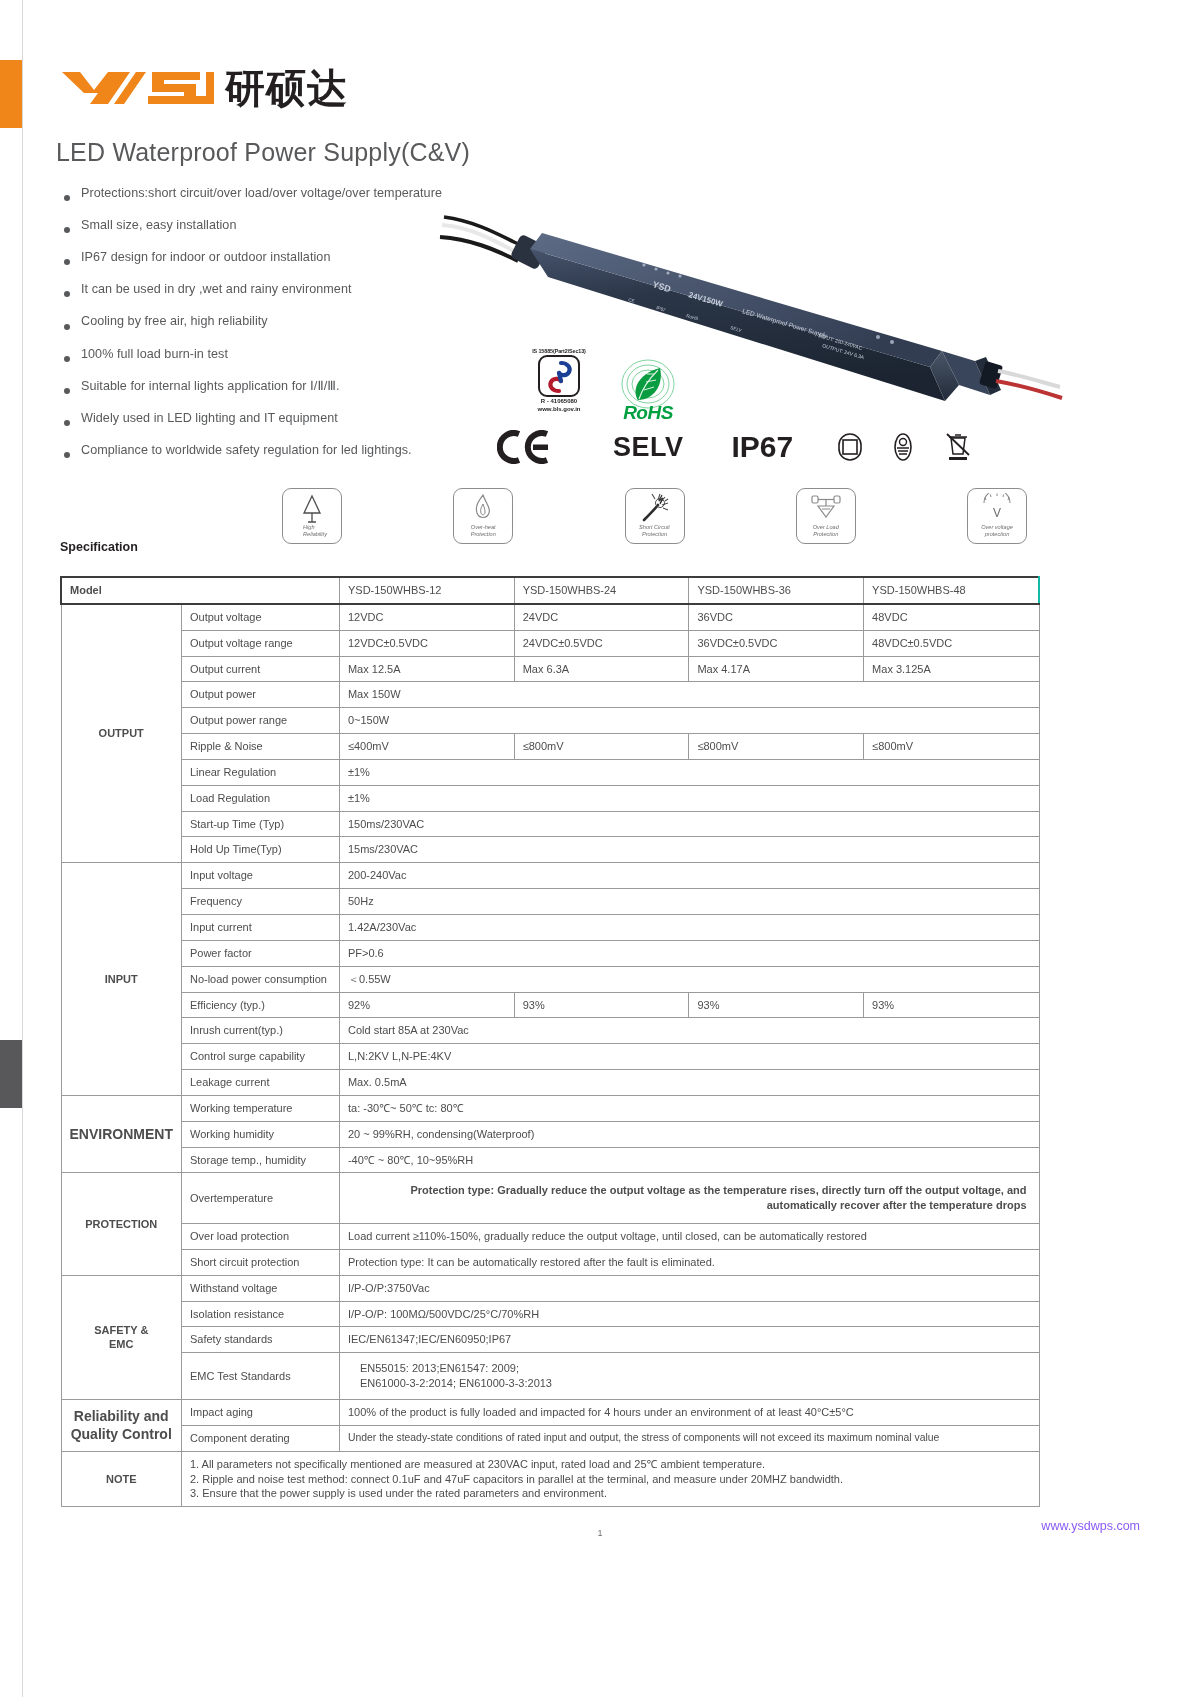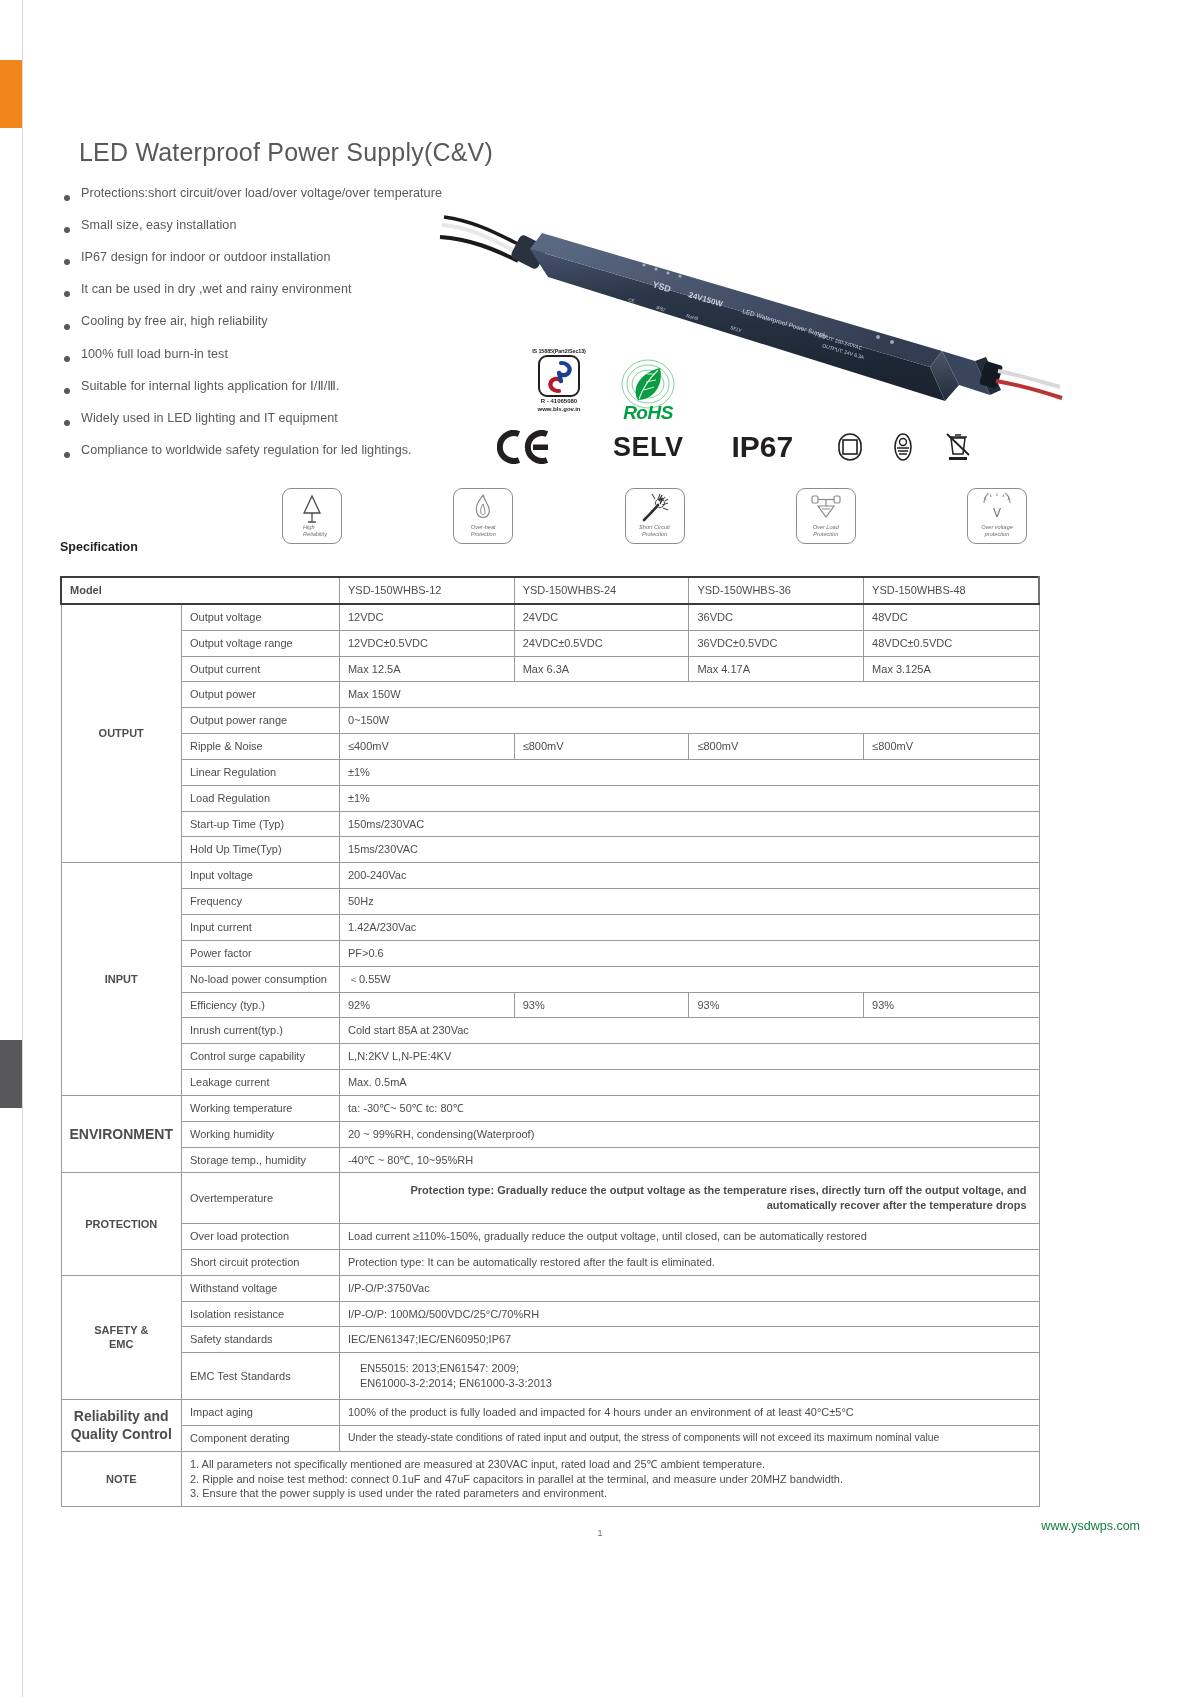--- a/index.html
+++ b/index.html
@@ -17,21 +17,21 @@
   .edge-orange { position:absolute; left:0; top:60px; width:22px; height:68px; background:#f08519; }
   .edge-gray { position:absolute; left:0; top:1040px; width:22px; height:68px; background:#58585a; }
 
   
   .logo-wrap { position:absolute; left:60px; top:66px; display:flex; align-items:center; gap:10px; }
   .logo-mark { display:block; }
   .logo-cn { font-family:"DejaVu Sans", sans-serif; font-size:40px; font-weight:bold; color:#231f20; letter-spacing:1px; line-height:1; }
 
   
   .doc-title {
-    position:absolute; left:79px; top:138px;
+    position:absolute; left:56px; top:138px;
     font-size:25px; color:#58595b; letter-spacing:.2px; font-weight:normal;
   }
 
   
   .features { position:absolute; left:60px; top:186px; width:470px; }
   .feat { display:flex; align-items:flex-end; margin-bottom:17px; }
   .feat-dot { width:6px; height:6px; border-radius:50%; background:#58595b; margin:7px 11px 0 4px; flex:0 0 auto; }
   .feat-txt { font-size:12.6px; color:#58595b; line-height:1.2; letter-spacing:.05px; }
 
   
@@ -66,38 +66,51 @@
   
   table.spec { position:absolute; left:60px; top:576px; width:980px; border-collapse:collapse; }
   table.spec td { border:1px solid #9a9a9a; font-size:11px; color:#4d4d4d; padding:5px 8px; vertical-align:middle; line-height:1.35; }
   td.grp { width:78px; text-align:center; font-weight:bold; font-size:11px; color:#231f20; }
   td.grp.sm { font-size:14px; line-height:1.3; }
   td.param { width:158px; }
   td.val { }
   td.model-h { font-weight:bold; font-size:13px; color:#231f20; padding:8px 10px; }
   tr.modelrow td { border-top:2px solid #3c3c3c; border-bottom:2px solid #3c3c3c; }
   tr.modelrow td.model-h { border-left:2px solid #3c3c3c; }
-  tr.modelrow td:last-child { border-right:2px solid #737373; }
+  tr.modelrow td:last-child { border-right:2px solid #14b8a6; }
   .sec-top td { border-top:2px solid #3c3c3c; }
   td.center { text-align:right;font-weight:bold; }
   td.note { padding:10px 14px; font-size:11.4px; line-height:1.85; }
 
   
   .pg-num { position:absolute; left:0; top:1528px; width:1200px; text-align:center; font-size:9px; color:#6d6e70; }
-  .site { position:absolute; right:60px; top:1519px; font-size:12.5px; color:#15803d; }
+  .site { position:absolute; right:60px; top:1519px; font-size:12.5px; color:#8b5cf6; }
 </style>
 </head>
 <body>
 
 <div class="page">
 
   <div class="edge-line"></div>
   <div class="edge-orange"></div>
   <div class="edge-gray"></div>
 
+  <div class="logo-wrap">
+    <svg class="logo-mark" width="155" height="44" viewBox="0 0 155 44">
+      <g fill="#f08519">
+        <path d="M2 6 L20 6 L34 24 L48 6 L66 6 L41 38 L30 38 L38 27 L24 27 Z"></path>
+        <path d="M18 6 L26 6 L6 38 L-2 38 Z" opacity="0"></path>
+        <path d="M62 6 L70 6 L48 38 L40 38 Z"></path>
+        <path d="M76 6 L86 6 L64 38 L54 38 Z"></path>
+        <path d="M92 6 L140 6 L140 14 L104 14 L104 18 L136 18 L136 38 L88 38 L88 30 L124 30 L124 26 L92 26 Z"></path>
+        <path d="M146 6 L154 6 L154 38 L130 38 L130 30 L146 30 Z"></path>
+      </g>
+    </svg>
+    <span class="logo-cn">研硕达</span>
+  </div>
 
   <div class="doc-title">LED Waterproof Power Supply(C&amp;V)</div>
 
   <div class="features">
     <div class="feat">
         <span class="feat-dot"></span>
         <span class="feat-txt">Protections:short circuit/over load/over voltage/over temperature</span>
       </div>
     <div class="feat">
         <span class="feat-dot"></span>

